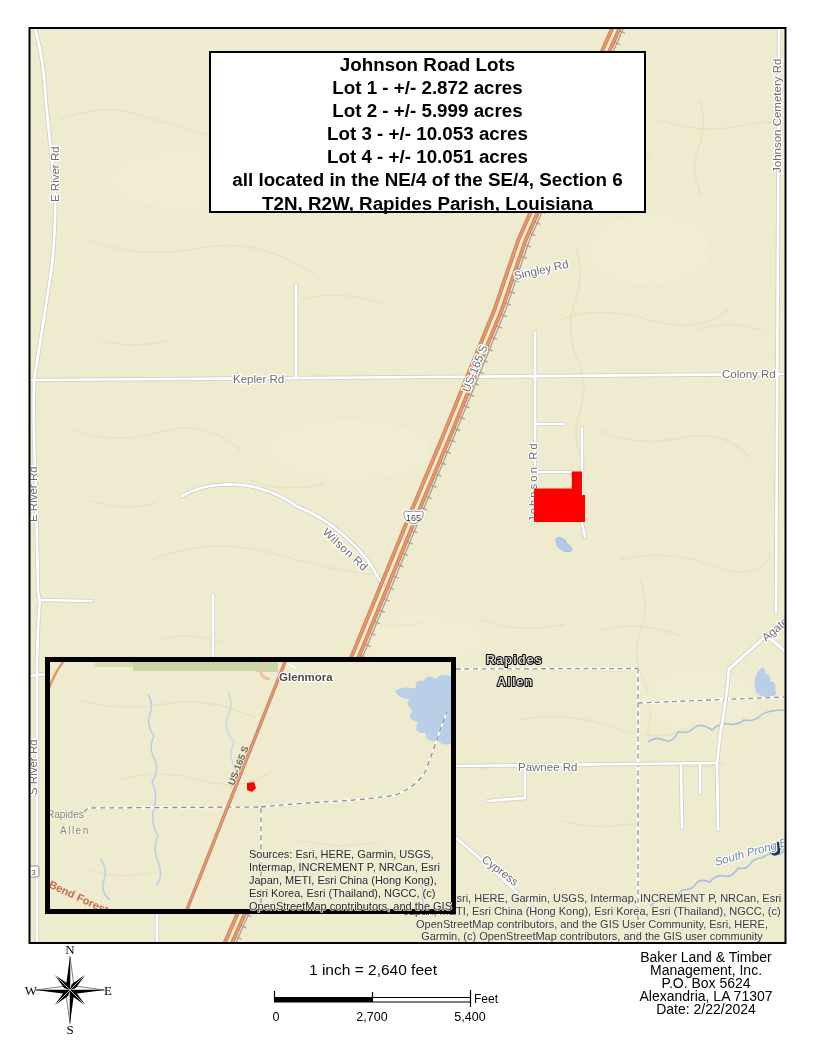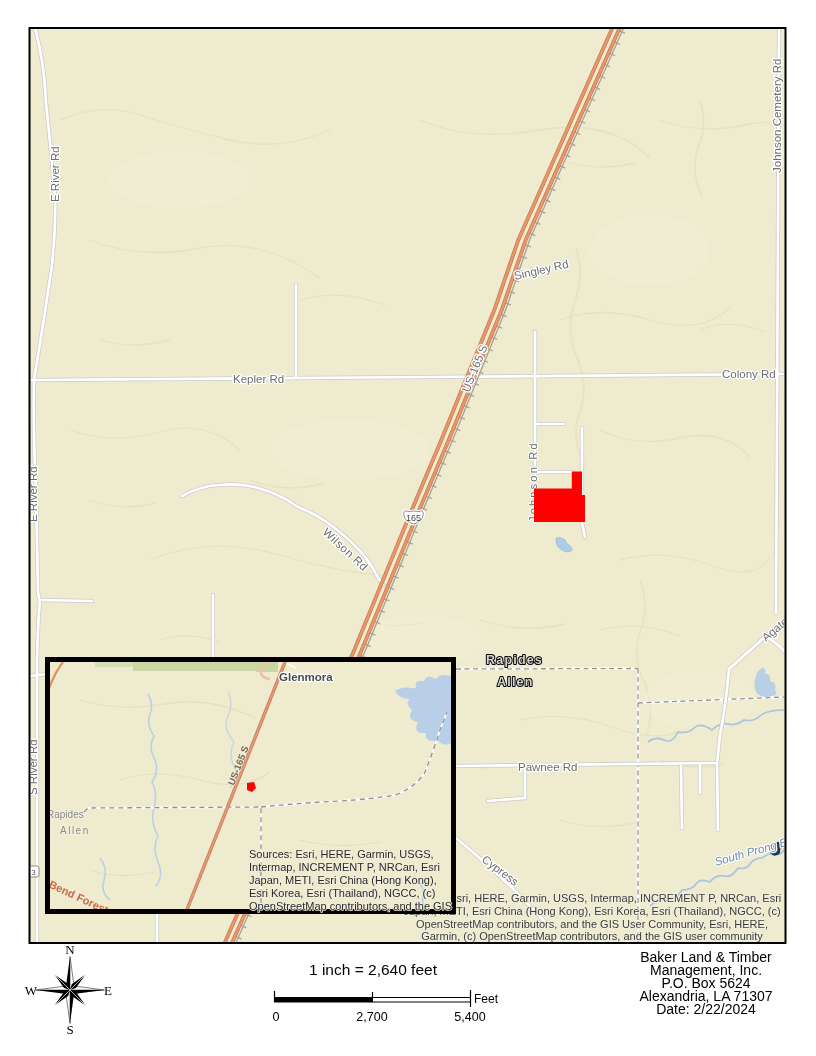--- a/index.html
+++ b/index.html
@@ -273,13 +273,20 @@
 </g>
 
 <g font-size="14" fill="#000" text-anchor="middle">
   <text x="706" y="962">Baker Land &amp; Timber</text>
   <text x="706" y="975">Management, Inc.</text>
   <text x="706" y="988">P.O. Box 5624</text>
   <text x="706" y="1001">Alexandria, LA 71307</text>
   <text x="706" y="1014">Date: 2/22/2024</text>
 </g>
 </svg>
+<div id="titlebox">Johnson Road Lots<br>
+Lot 1 - +/- 2.872 acres<br>
+Lot 2 - +/- 5.999 acres<br>
+Lot 3 - +/- 10.053 acres<br>
+Lot 4 - +/- 10.051 acres<br>
+all located in the NE/4 of the SE/4, Section 6<br>
+T2N, R2W, Rapides Parish, Louisiana</div>
 </div>
 
 </body></html>

